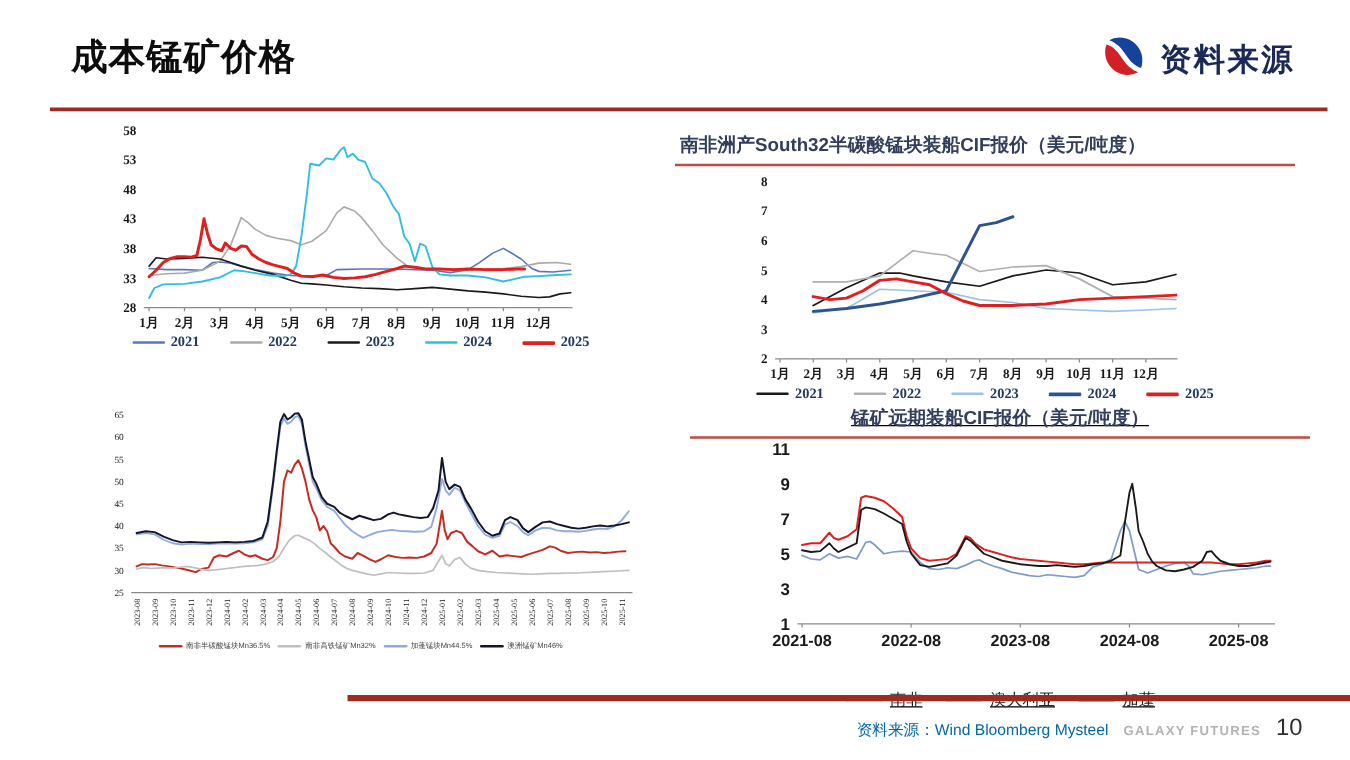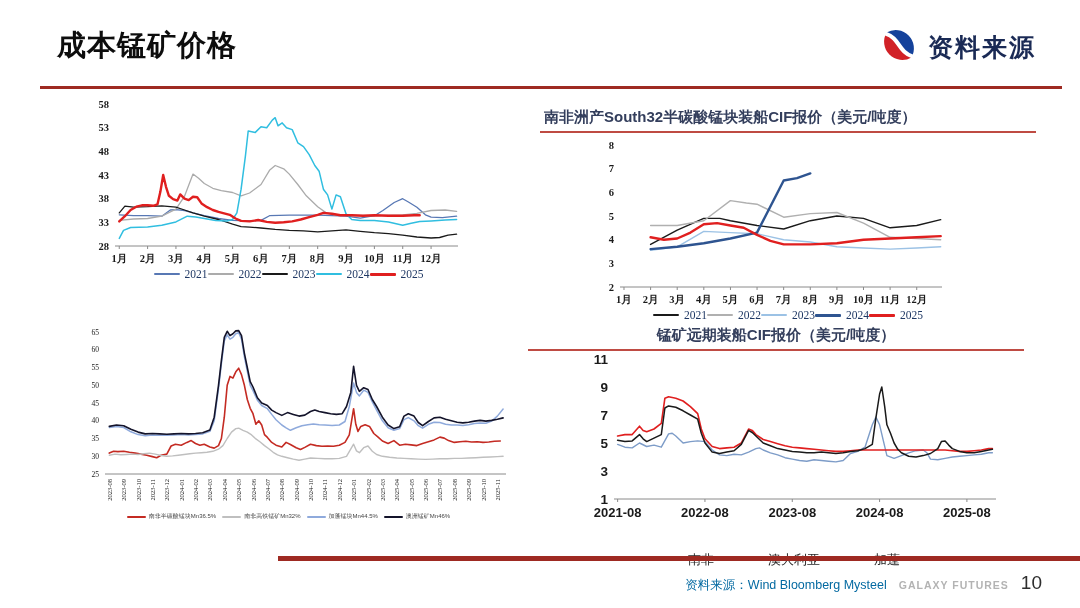--- a/index.html
+++ b/index.html
@@ -8,34 +8,34 @@
   
   #main-title{position:absolute;left:57px;top:26px;font-size:29px;font-weight:800;color:#0d0d0d;letter-spacing:1px;}
   #header-underline{position:absolute;left:40px;right:18px;top:86px;height:3px;background:#9e2a22;}
   #logo{position:absolute;right:44px;top:24px;display:flex;align-items:center;gap:8px;}
   #logo-text{font-size:25px;font-weight:900;color:#1a2a55;letter-spacing:2px;}
   
   .panel{position:absolute;}
   .p1{left:55px;top:92px;width:467px;}
   .p2{left:540px;top:88px;width:496px;margin-top:20px;}
   .p3{left:55px;top:326px;width:467px;}
-  .p4{left:528px;top:326px;width:496px;}
+  .p4{left:552px;top:326px;width:496px;text-decoration:underline;}
   .chart-title{display:block;font-size:15px;font-weight:800;color:#333e5c;
       border-bottom:2px solid #bf4b43;padding:0 0 5px 4px;line-height:18px;}
   .p3 .chart-title,.p4 .chart-title{text-align:center;padding-left:0;}
   svg.plot{display:block;margin-top:2px;}
   text.tick{fill:#1a1a1a;}
   text.serif{font-family:"Liberation Serif",serif;}
   text.sans{font-family:"Liberation Sans",sans-serif;}
   text.bold{font-weight:700;}
   
   .legend{display:flex;justify-content:center;align-items:center;flex-wrap:nowrap;white-space:nowrap;}
   .lg-item{display:inline-flex;align-items:center;}
   .lg-line{display:inline-block;border-radius:1px;}
-  .lg0,.lg1{gap:0;font-family:"Liberation Serif",serif;font-weight:400;font-size:11.5px;color:#1f3864;margin-top:-2px;}
+  .lg0,.lg1{gap:24px;font-family:"Liberation Serif",serif;font-weight:700;font-size:11.5px;color:#1f3864;margin-top:-2px;}
   .lg0 .lg-line,.lg1 .lg-line{width:26px;margin-right:5px;}
   .lg2{gap:6px;font-size:6px;color:#454545;margin-top:0;}
   .lg2 .lg-line{width:19px;margin-right:3px;}
   .lg3{gap:18px;font-size:13px;color:#262626;margin-top:16px;}
   .lg3 .lg-line{width:30px;margin-right:6px;}
   
   #footer-line{position:absolute;left:278px;right:0;top:556px;height:5px;background:#9e2a22;}
   #footer{position:absolute;right:38px;top:572px;display:flex;align-items:baseline;gap:12px;}
   #footer-source{font-size:12.5px;color:#0369a1;}
   #footer-brand{font-size:10.5px;font-weight:700;color:#b3b3b3;letter-spacing:1px;}

